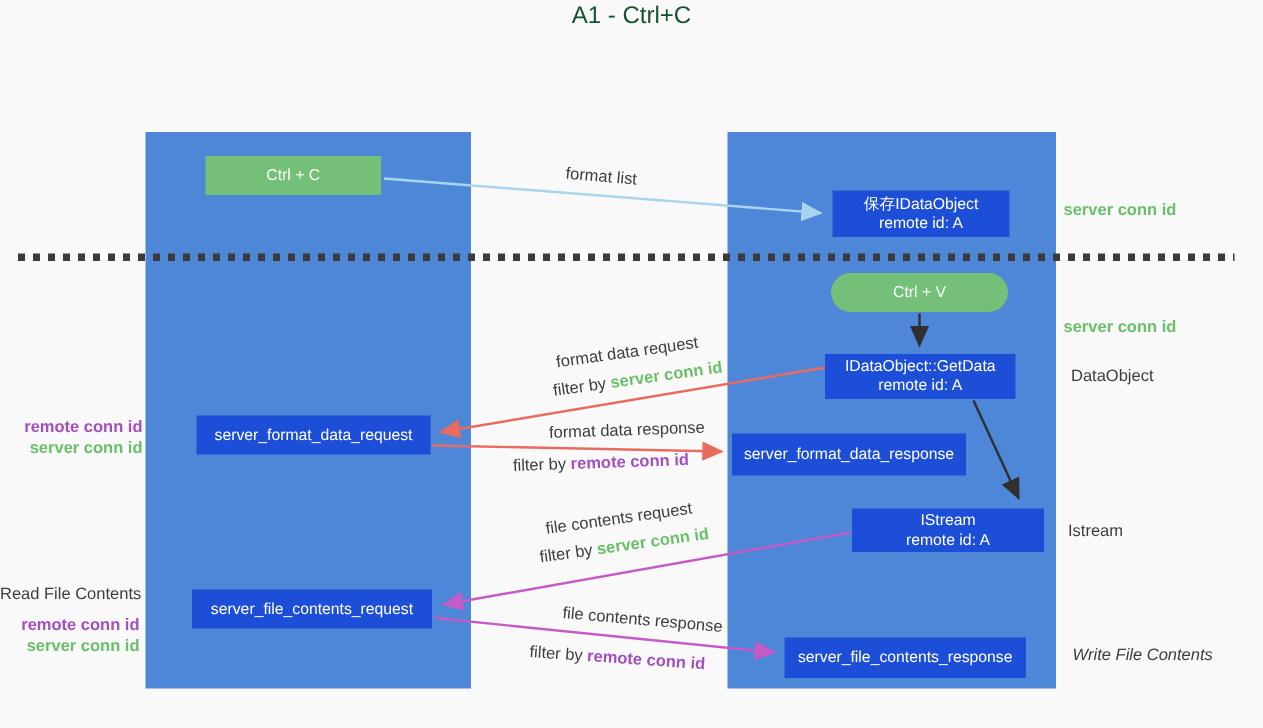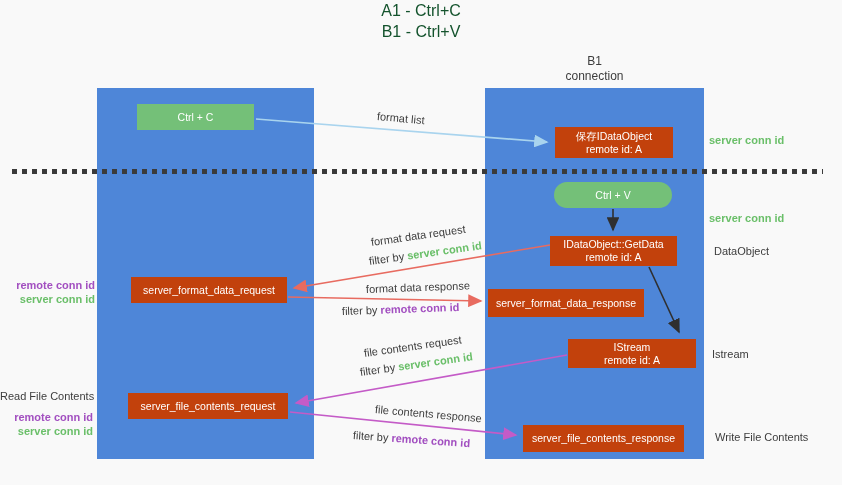--- a/index.html
+++ b/index.html
@@ -19,45 +19,40 @@
   .dotted{
     left:12px;top:169px;width:811px;height:5px;z-index:2;
     background:repeating-linear-gradient(90deg,#3b3b3b 0 5px,transparent 5px 10px);
   }
   svg.arrows{left:0;top:0;z-index:3;pointer-events:none;}
   .node{
     z-index:4;display:flex;flex-direction:column;align-items:center;justify-content:center;
     color:#fff;font-size:10.5px;line-height:13px;text-align:center;white-space:nowrap;
   }
   .node.green{background:#74c078;justify-content:center;}
-  .node.orange{background:#c2410c;}
+  .node.orange{background:#1d4ed8;}
   .lbl{z-index:5;font-size:11px;line-height:13px;white-space:nowrap;color:#3d3d3d;}
   .lbl .green{color:#6abf69;font-weight:bold;}
   .lbl .purple{color:#a24fc0;font-weight:bold;}
   .side{z-index:5;font-size:11px;line-height:13px;white-space:nowrap;}
   .side.green{color:#6abf69;font-weight:bold;}
   .side.purple{color:#a24fc0;font-weight:bold;}
   .side.plain{color:#3d3d3d;}
   .ralign{text-align:right;}
   .rot{transform-origin:left center;}
 </style>
 </head>
 <body>
 
 <div class="page">
 
   <div class="abs title">
     <div>A1 - Ctrl+C</div>
-    <div>B1 - Ctrl+V</div>
   </div>
 
-  <div class="abs lane-header" style="left:485px;width:219px;">
-    <div>B1</div>
-    <div>connection</div>
-  </div>
 
   <div class="abs lane" style="left:97px;width:217px;"></div>
   <div class="abs lane" style="left:485px;width:219px;"></div>
 
   <div class="abs dotted"></div>
 
   <svg class="abs arrows" width="842" height="485" viewBox="0 0 842 485">
     <defs>
       <marker id="m-blue" markerWidth="10" markerHeight="8" refX="8" refY="4" orient="auto">
           <path d="M0,0 L9,4 L0,8 z" fill="#a9d4ee"></path>
@@ -123,21 +118,21 @@
   <div class="abs lbl rot" style="left:364px;top:347px;transform:rotate(-8deg);">file contents request</div>
   <div class="abs lbl rot" style="left:360px;top:366px;transform:rotate(-8deg);"><span>filter by </span><span class="green">server conn id</span></div>
 
   <div class="abs lbl rot" style="left:375px;top:403px;transform:rotate(5deg);">file contents response</div>
   <div class="abs lbl rot" style="left:353px;top:429px;transform:rotate(4deg);"><span>filter by </span><span class="purple">remote conn id</span></div>
 
   <div class="abs side green" style="left:709px;top:134px;">server conn id</div>
   <div class="abs side green" style="left:709px;top:212px;">server conn id</div>
   <div class="abs side plain" style="left:714px;top:245px;">DataObject</div>
   <div class="abs side plain" style="left:712px;top:348px;">Istream</div>
-  <div class="abs side plain" style="left:715px;top:431px;">Write File Contents</div>
+  <div class="abs side plain" style="left:715px;top:431px;font-style:italic;">Write File Contents</div>
 
   <div class="abs side purple ralign" style="left:0px;top:279px;width:95px;">remote conn id</div>
   <div class="abs side green ralign" style="left:0px;top:293px;width:95px;">server conn id</div>
   <div class="abs side plain ralign" style="left:0px;top:390px;width:93px;">Read File Contents</div>
   <div class="abs side purple ralign" style="left:0px;top:411px;width:93px;">remote conn id</div>
   <div class="abs side green ralign" style="left:0px;top:425px;width:93px;">server conn id</div>
 
 </div>
 
 </body></html>

